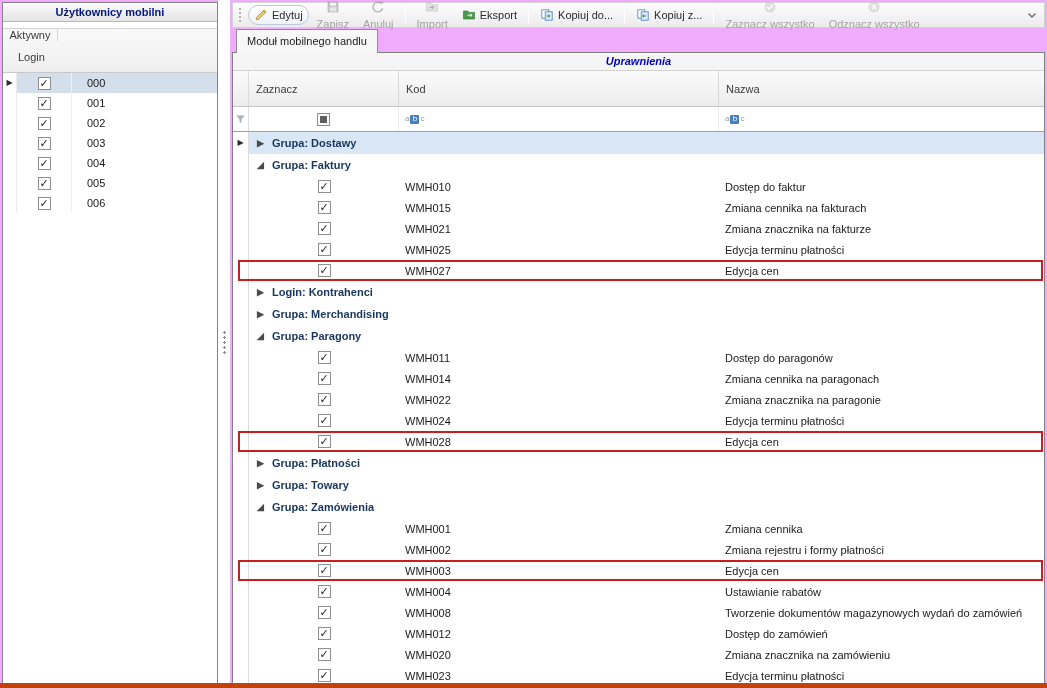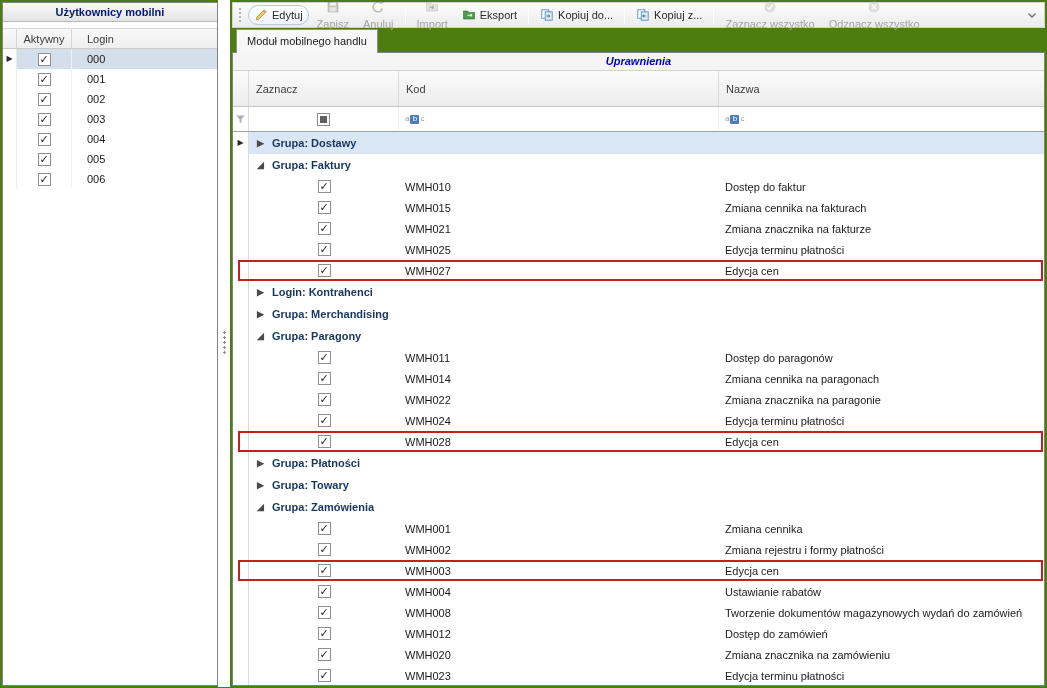--- a/index.html
+++ b/index.html
@@ -1,28 +1,28 @@
 <!DOCTYPE html>
 <html style="--highlight-border: #c61f1f; --selection-bg: #d4dfec; --group-selection-bg: #d9e6f6; --group-text: #17365d; --title-text: #0000c8; --panel-title-text: #00187a;"><head>
 <meta charset="utf-8">
 <style>
   * { box-sizing: border-box; }
   body { margin:0; background:#fff; font-family:"Liberation Sans", sans-serif; }
-  .app { position:relative; width:1047px; height:688px; background:#4d7c0f; overflow:hidden;
-         font-size:11px; color:#1a1a1a; border-bottom:1px solid #c2410c; }
+  .app { position:relative; width:1047px; height:688px; background:#f0abfc; overflow:hidden;
+         font-size:11px; color:#1a1a1a; border-bottom:5px solid #c2410c; }
 
   
   .left-panel { position:absolute; left:2px; top:2px; width:216px; height:684px;
                 border:1px solid #848484; background:#fff; }
   .lp-title { height:19px; line-height:18px; text-align:center; font-weight:bold;
               color:var(--panel-title-text,#00187a);
               background:linear-gradient(#fafafa,#e4e4e4); border-bottom:1px solid #b9b9b9; }
   .lp-gap { height:6px; }
-  .lp-header { display:flex; height:21px; background:linear-gradient(#f9f9f9,#efefef);
-               border-top:1px solid #d6d6d6; border-bottom:1px solid #c9c9c9; color:#3c3c3c; }
+  .lp-header { display:flex; height:45px; background:linear-gradient(#f9f9f9,#efefef);
+               border-top:1px solid #d6d6d6; border-bottom:1px solid #c9c9c9; color:#3c3c3c;flex-direction:column; }
   .lp-gutter-h { width:14px; border-right:1px solid #d6d6d6; }
   .lp-h { display:flex; align-items:center; border-right:1px solid #d6d6d6; }
   .lp-h.lp-aktywny { width:55px; justify-content:center; }
   .lp-h.lp-login { flex:1; padding-left:15px; border-right:none; }
   .lp-row { display:flex; height:20px; align-items:center; }
   .lp-row.sel { background:var(--selection-bg,#d4dfec); }
   .lp-gutter { width:14px; align-self:stretch; border-right:1px solid #ececec;
                display:flex; align-items:center; justify-content:center; background:#fff; }
   .lp-cell { display:flex; align-items:center; height:100%; }
   .lp-cell.lp-aktywny { width:55px; justify-content:center; border-right:1px solid #f0f0f0; }

